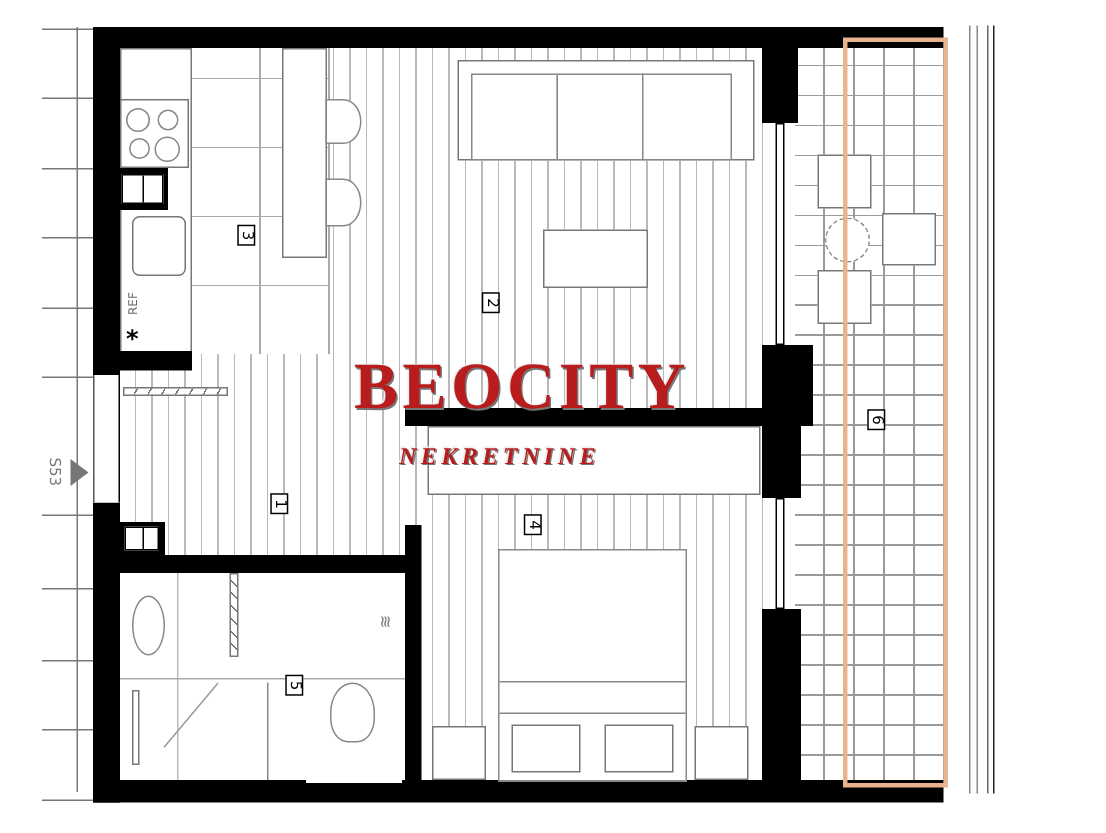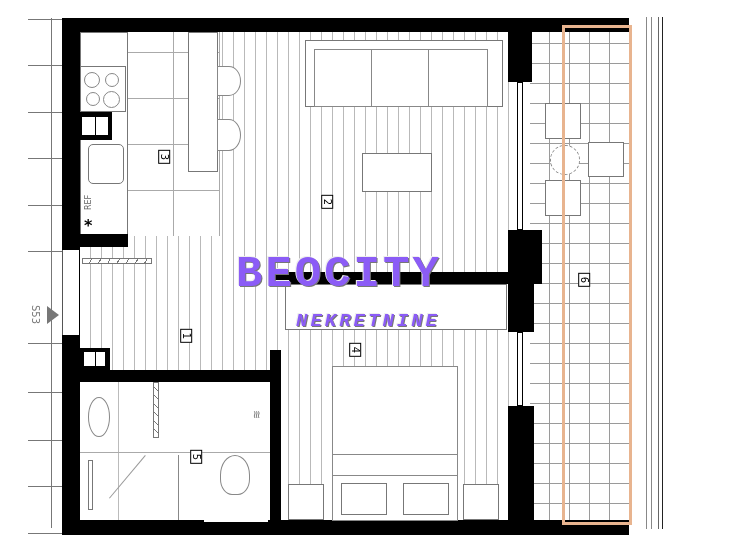--- a/index.html
+++ b/index.html
@@ -19,22 +19,22 @@
     background-image:
       repeating-linear-gradient(90deg, transparent 0 45px, #aaa 45px 46px),
       repeating-linear-gradient(0deg, transparent 0 45px, #aaa 45px 46px);
   }
   .furn{position:absolute;background:#fff;border:1px solid #777;box-sizing:border-box;}
   .line{position:absolute;background:#777;}
   .room-label{position:absolute;border:1px solid #000;background:#fff;font-size:10px;line-height:10px;
     padding:0 3px;color:#000;transform:rotate(90deg);transform-origin:center;}
   .circle{position:absolute;border:1px solid #888;border-radius:50%;background:#fff;box-sizing:border-box;}
   .terrace-outline{position:absolute;border:3px solid #e8b48f;box-sizing:border-box;}
-  .wm{position:absolute;font-family:Liberation Mono, monospace;font-weight:bold;color:#8b5cf6;
-      text-shadow:1px 1px 0 #777,-1px -1px 0 #eee;letter-spacing:2px;margin-top:16px;}
+  .wm{position:absolute;font-family:Liberation Serif, serif;font-weight:bold;color:#b91c1c;
+      text-shadow:1px 1px 0 #777,-1px -1px 0 #eee;letter-spacing:2px;}
   .grid-h{position:absolute;height:1px;background:#777;}
   .grid-v{position:absolute;width:1px;background:#777;}
 </style>
 </head>
 <body>
 
 <div>
   <div class="grid-v" style="left:51px;top:18px;height:510px;"></div>
   <div class="grid-h" style="left:28px;top:19px;width:34px;"></div>
   <div class="grid-h" style="left:28px;top:65px;width:34px;"></div>
@@ -159,13 +159,13 @@
 <div>
   <div class="furn" style="left:545px;top:103px;width:36px;height:36px;"></div>
   <div class="furn" style="left:545px;top:180px;width:36px;height:36px;"></div>
   <div class="furn" style="left:588px;top:142px;width:36px;height:35px;"></div>
   <div class="circle" style="left:550px;top:145px;width:30px;height:30px;border-style:dashed;"></div>
   <div class="terrace-outline" style="left:562px;top:25px;width:70px;height:500px;"></div>
   <div class="room-label" style="left:577px;top:274px;">6</div>
 </div>
 
 <div class="wm" style="left:236px;top:234px;font-size:44px;line-height:48px;letter-spacing:3px;">BEOCITY</div>
-<div class="wm" style="left:296px;top:295px;font-size:19px;line-height:20px;font-style:italic;letter-spacing:3px;">NEKRETNINE</div>
+<div class="wm" style="left:266px;top:295px;font-size:16px;line-height:20px;font-style:italic;letter-spacing:3px;">NEKRETNINE</div>
 
 </body></html>

